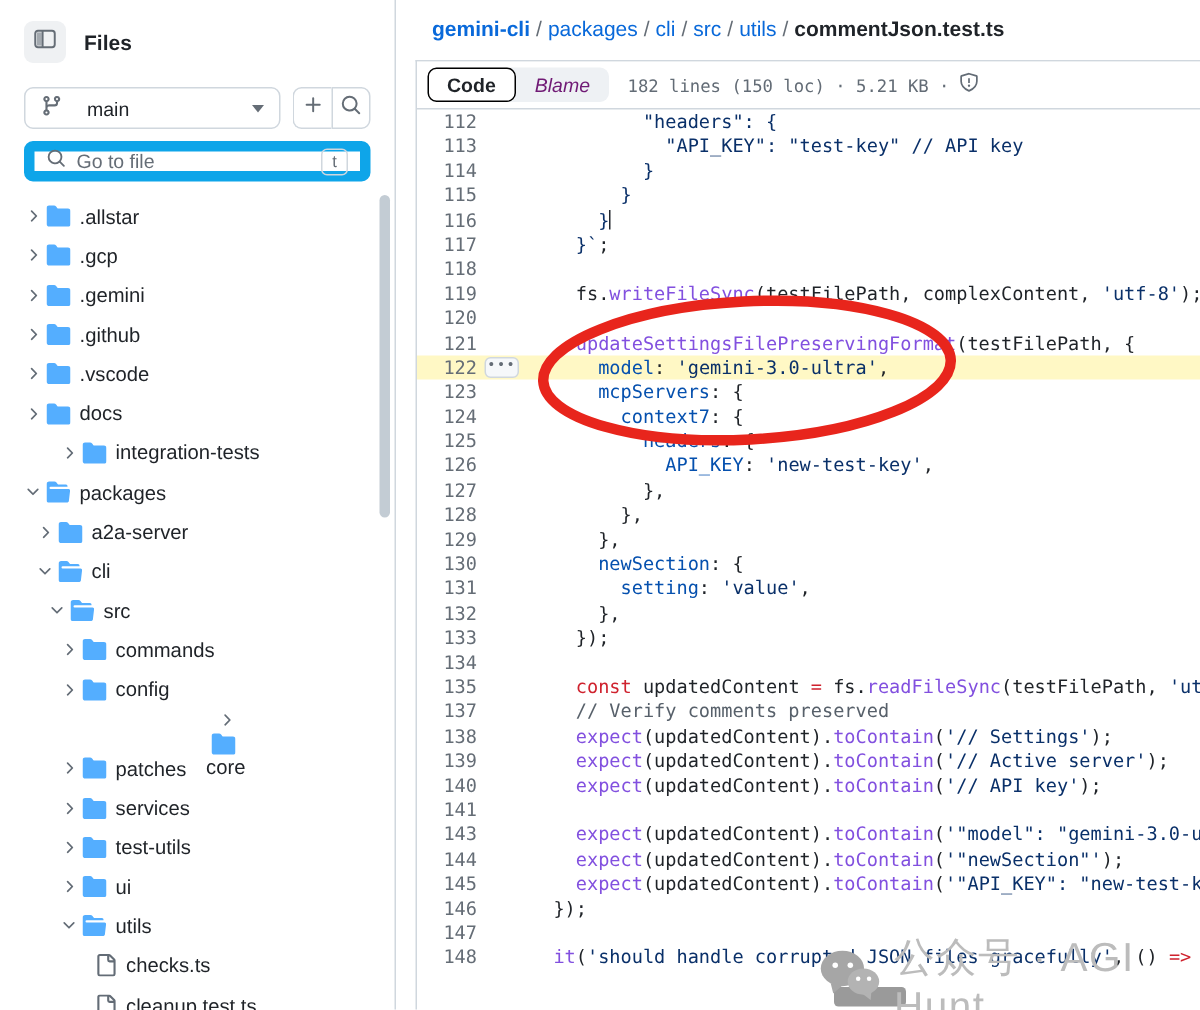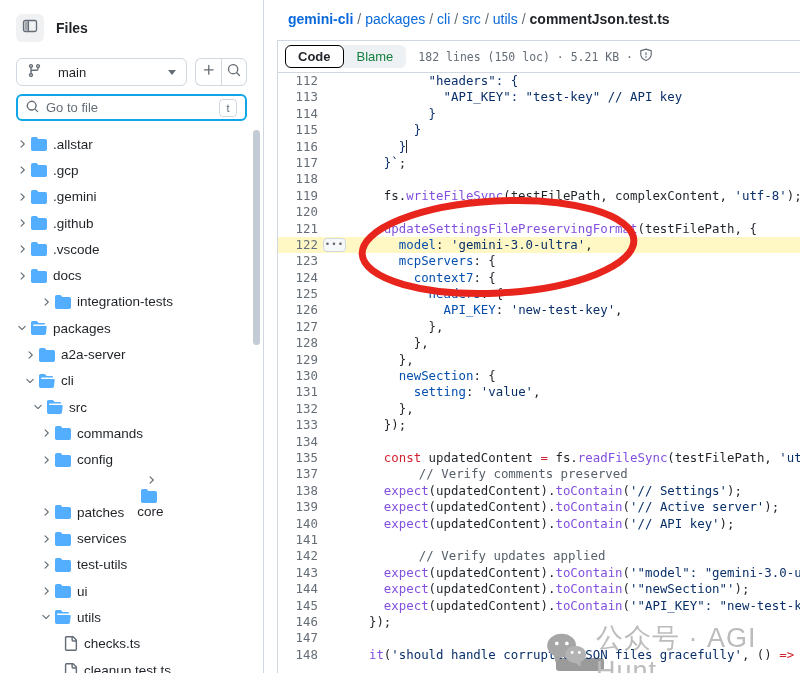--- a/index.html
+++ b/index.html
@@ -17,21 +17,21 @@
   .branch-btn { flex:1; height:28px; border:1px solid #d0d7de; border-radius:6px;
     display:flex; align-items:center; gap:16px; padding:0 10px; font-size:13px;
     background:#fff; cursor:pointer; }
   .caret-down { width:0; height:0; border-left:4px solid transparent;
     border-right:4px solid transparent; border-top:5px solid #656d76; margin-left:auto; }
   .btn-group { display:flex; }
   .mini-btn { width:26px; height:28px; border:1px solid #d0d7de; background:#fff;
     display:flex; align-items:center; justify-content:center; cursor:pointer; }
   .mini-btn:first-child { border-radius:6px 0 0 6px; border-right:none; }
   .mini-btn:last-child { border-radius:0 6px 6px 0; }
-  .goto { margin:8px 16px 0; height:27px; border:2px solid #0ea5e9; border-radius:6px;
+  .goto { margin:8px 16px 0; height:27px; border:7px solid #0ea5e9; border-radius:6px;
     display:flex; align-items:center; gap:7px; padding:0 8px; }
   .goto .ph { font-size:13px; color:#656d76; }
   .kbd { margin-left:auto; min-width:18px; height:18px; border:1px solid #d0d7de;
     border-radius:4px; font-size:11px; color:#656d76; display:flex; align-items:center;
     justify-content:center; padding:0 3px; }
   .tree { margin-top:10px; }
   .tree-row { height:26.3px; display:flex; align-items:center; font-size:13.5px;
     cursor:pointer; }
   .chev { width:15px; display:flex; align-items:center; justify-content:center; flex:0 0 15px; }
   .t-icon { margin:0 6px 0 2px; display:flex; align-items:center; }
@@ -46,42 +46,42 @@
   .breadcrumb .repo { font-weight:700; }
 
   .container { position:absolute; left:277px; top:40px; width:523px; height:633px;
     border-left:1px solid #d0d7de; border-top:1px solid #d0d7de; z-index:2;
     overflow:hidden; background:transparent; }
   .code-header { height:32px; border-bottom:1px solid #d0d7de; display:flex;
     align-items:center; padding-left:7px; background:#fff; }
   .seg { display:flex; background:#eef1f4; border-radius:6px; align-items:stretch; }
   .seg .on { background:#fff; border:1px solid #000000; border-radius:6px;
     padding:3px 12px; font-weight:700; font-size:13px; cursor:pointer; }
-  .seg .off { padding:4px 13px; color:#15803d; font-size:13px; cursor:pointer; }
+  .seg .off { padding:4px 13px; color:#701a75; font-size:13px; cursor:pointer;font-style:italic; }
   .stats { margin-left:12px; color:#636c76; font-family:"DejaVu Sans Mono", monospace;
     font-size:11.5px; display:flex; align-items:center; gap:6px; }
 
   .code { position:relative; font-family:"DejaVu Sans Mono", monospace;
     font-size:12.4px; }
   .row { height:16.4px; line-height:16.4px; white-space:pre; position:relative; }
   .num { display:inline-block; width:40px; text-align:right; color:#656d76;
     cursor:pointer; }
   .src { display:inline-block; margin-left:36px; }
   .row.hl { background:#fff8c5; }
   .row.hl::before { content:""; position:absolute; left:-10px; top:0; width:5px;
     height:100%; background:#a8a190; }
   .expand-btn { position:absolute; left:45px; top:1px; height:14px; width:23px;
     border:1px solid #d0d7de; border-radius:4px; background:#f6f8fa; color:#656d76;
     font-size:9px; line-height:11px; text-align:center; letter-spacing:1px;
     cursor:pointer; }
   .cursor-caret { display:inline-block; width:1px; height:13px; background:#24292f;
     vertical-align:-2px; }
 
   .tk-p { color:#1f2328; } .tk-s { color:#0a3069; } .tk-k { color:#cf222e; }
-  .tk-f { color:#8250df; } .tk-c { color:#57606a;margin-left:35px; } .tk-b { color:#0550ae; }
+  .tk-f { color:#8250df; } .tk-c { color:#57606a; } .tk-b { color:#0550ae; }
 
   
   .graybox { position:absolute; left:556px; top:658px; width:48px; height:13px;
     background:#9a9a9a; border-radius:3px; z-index:1; }
   .watermark { position:absolute; left:545px; top:620px; display:flex;
     align-items:center; gap:9px; z-index:3; color:#bcbcbc; font-size:27px;
     letter-spacing:1px; pointer-events:none; }
   .circle-overlay { position:absolute; left:0; top:0; z-index:4; pointer-events:none; }
 </style>
 </head>
@@ -453,21 +453,20 @@
       <div class="row"><span class="num">131</span><span class="src"><span class="tk-p">        </span><span class="tk-b">setting</span><span class="tk-p">: </span><span class="tk-s">'value'</span><span class="tk-p">,</span></span></div>
       <div class="row"><span class="num">132</span><span class="src"><span class="tk-p">      },</span></span></div>
       <div class="row"><span class="num">133</span><span class="src"><span class="tk-p">    });</span></span></div>
       <div class="row"><span class="num">134</span><span class="src"></span></div>
       <div class="row"><span class="num">135</span><span class="src"><span class="tk-p">    </span><span class="tk-k">const</span><span class="tk-p"> updatedContent </span><span class="tk-k">=</span><span class="tk-p"> fs.</span><span class="tk-f">readFileSync</span><span class="tk-p">(testFilePath, </span><span class="tk-s">'utf-8'</span></span></div>
       <div class="row"><span class="num">137</span><span class="src"><span class="tk-p">    </span><span class="tk-c">// Verify comments preserved</span></span></div>
       <div class="row"><span class="num">138</span><span class="src"><span class="tk-p">    </span><span class="tk-f">expect</span><span class="tk-p">(updatedContent).</span><span class="tk-f">toContain</span><span class="tk-p">(</span><span class="tk-s">'// Settings'</span><span class="tk-p">);</span></span></div>
       <div class="row"><span class="num">139</span><span class="src"><span class="tk-p">    </span><span class="tk-f">expect</span><span class="tk-p">(updatedContent).</span><span class="tk-f">toContain</span><span class="tk-p">(</span><span class="tk-s">'// Active server'</span><span class="tk-p">);</span></span></div>
       <div class="row"><span class="num">140</span><span class="src"><span class="tk-p">    </span><span class="tk-f">expect</span><span class="tk-p">(updatedContent).</span><span class="tk-f">toContain</span><span class="tk-p">(</span><span class="tk-s">'// API key'</span><span class="tk-p">);</span></span></div>
       <div class="row"><span class="num">141</span><span class="src"></span></div>
-      <div class="row"><span class="num">142</span><span class="src"><span class="tk-p">    </span><span class="tk-c">// Verify updates applied</span></span></div>
       <div class="row"><span class="num">143</span><span class="src"><span class="tk-p">    </span><span class="tk-f">expect</span><span class="tk-p">(updatedContent).</span><span class="tk-f">toContain</span><span class="tk-p">(</span><span class="tk-s">'"model": "gemini-3.0-ultra"'</span></span></div>
       <div class="row"><span class="num">144</span><span class="src"><span class="tk-p">    </span><span class="tk-f">expect</span><span class="tk-p">(updatedContent).</span><span class="tk-f">toContain</span><span class="tk-p">(</span><span class="tk-s">'"newSection"'</span><span class="tk-p">);</span></span></div>
       <div class="row"><span class="num">145</span><span class="src"><span class="tk-p">    </span><span class="tk-f">expect</span><span class="tk-p">(updatedContent).</span><span class="tk-f">toContain</span><span class="tk-p">(</span><span class="tk-s">'"API_KEY": "new-test-key"'</span></span></div>
       <div class="row"><span class="num">146</span><span class="src"><span class="tk-p">  });</span></span></div>
       <div class="row"><span class="num">147</span><span class="src"></span></div>
       <div class="row"><span class="num">148</span><span class="src"><span class="tk-p">  </span><span class="tk-f">it</span><span class="tk-p">(</span><span class="tk-s">'should handle corrupted JSON files gracefully'</span><span class="tk-p">, () </span><span class="tk-k">=&gt;</span><span class="tk-p"> {</span></span></div>
     </div>
 </main>
 
 <svg class="circle-overlay" width="800" height="673">

